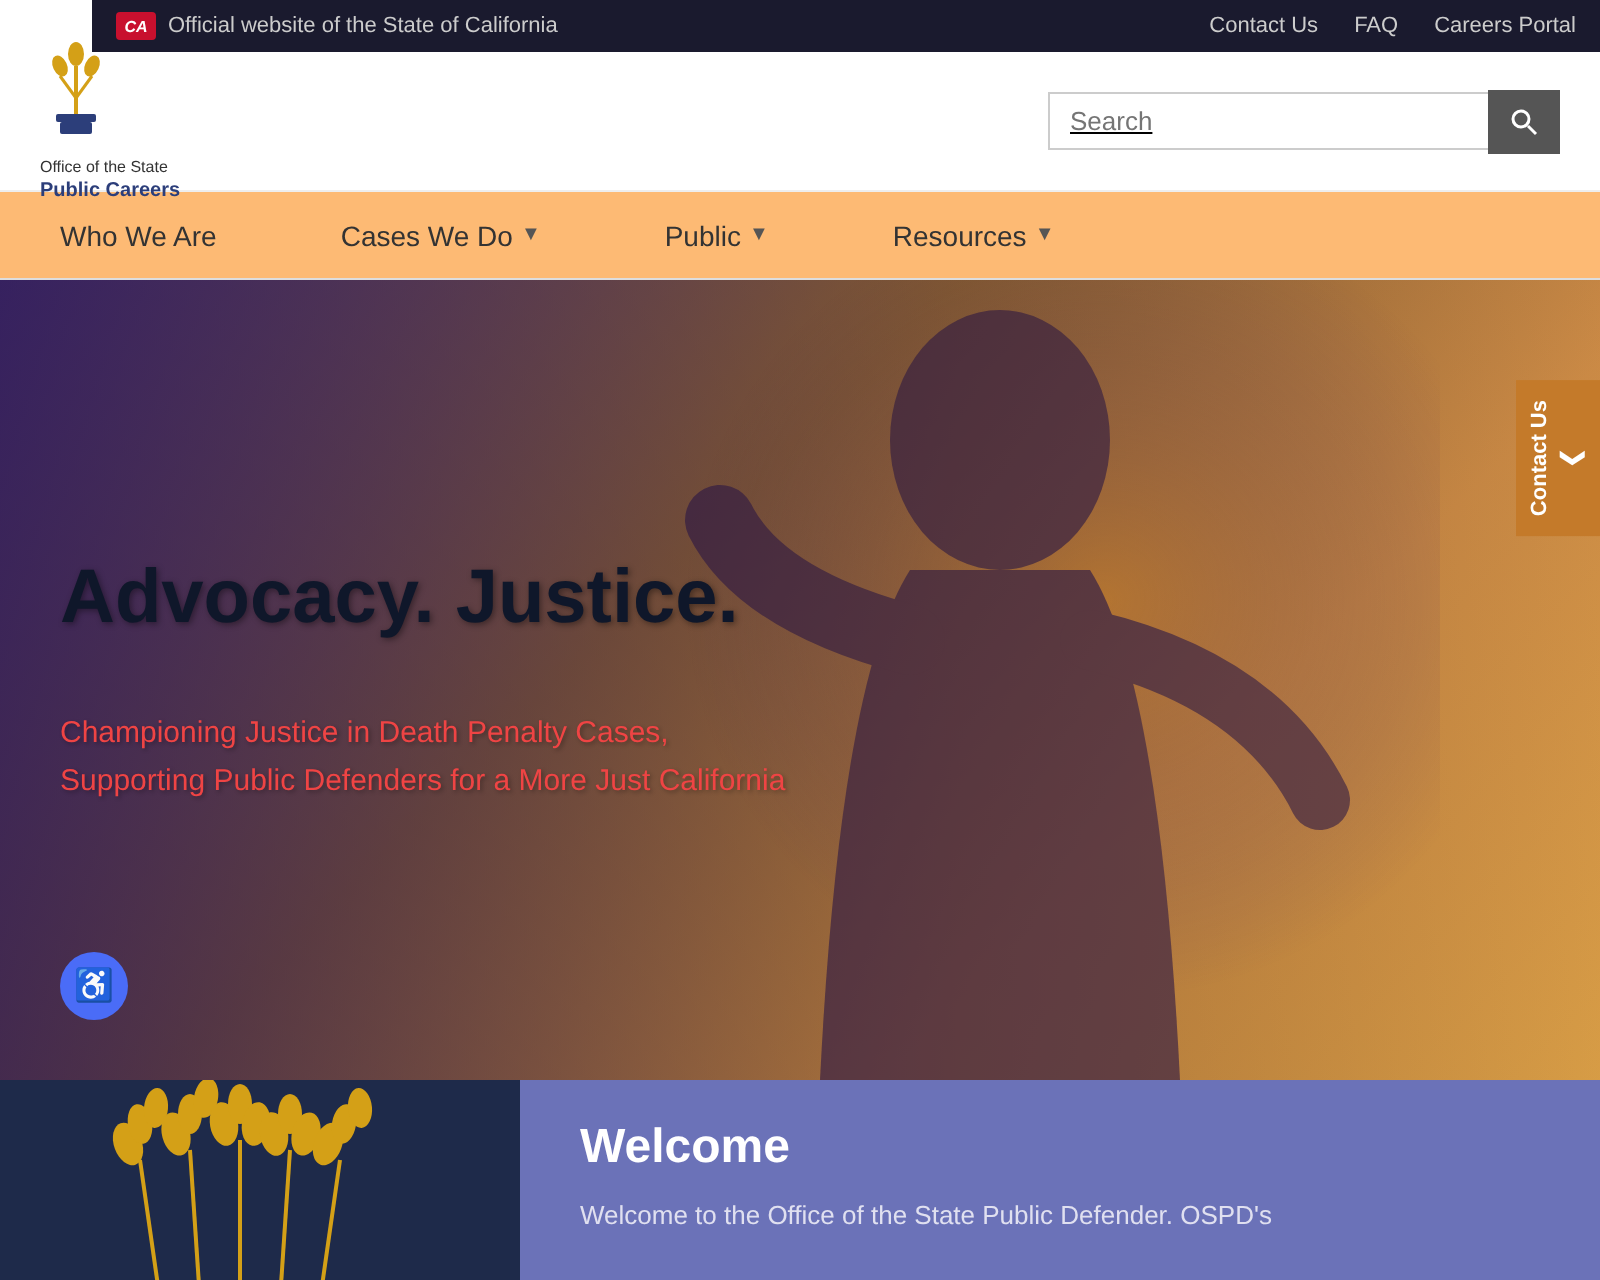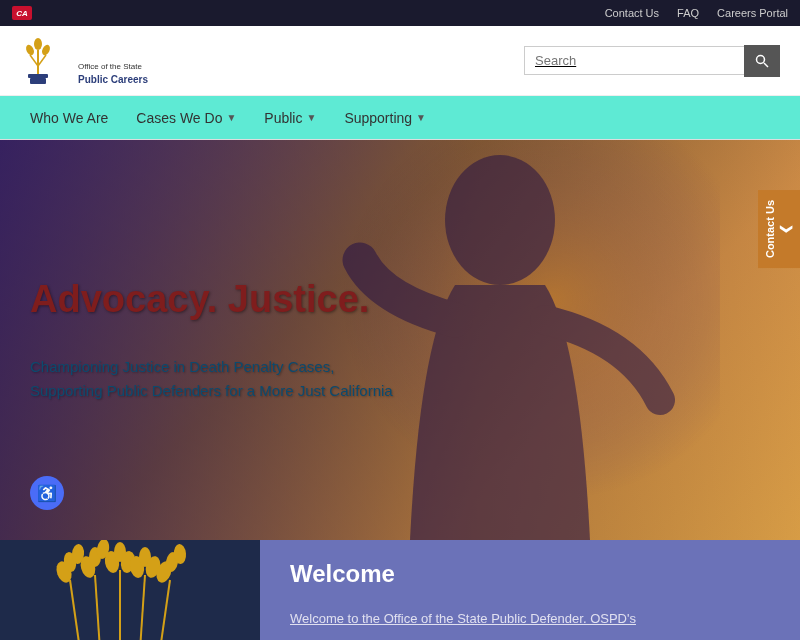--- a/index.html
+++ b/index.html
@@ -8,20 +8,21 @@
     
     #top-bar {
       background: #1a1a2e;
       color: #ccc;
       font-size: 11px;
       display: flex;
       align-items: center;
       justify-content: space-between;
       padding: 4px 12px;
       height: 26px;
+      margin-left: 46px;
     }
     #top-bar-left { display: flex; align-items: center; gap: 6px; }
     #top-bar-left .ca-logo {
       width: 20px; height: 14px;
       background: #c8102e;
       border-radius: 2px;
       display: inline-flex; align-items: center; justify-content: center;
       color: #fff; font-size: 8px; font-style: italic; font-weight: bold;
     }
     #top-bar-right { display: flex; gap: 18px; }
@@ -30,21 +31,21 @@
     
     #header {
       background: #fff;
       display: flex;
       align-items: center;
       justify-content: space-between;
       padding: 10px 20px;
       border-bottom: 1px solid #eee;
       height: 70px;
     }
-    #logo-area { display: flex; align-items: flex-end; gap: 22px; }
+    #logo-area { display: flex; align-items: flex-start; gap: 10px; flex-direction: column; }
     #logo-icon {
       width: 36px; height: 50px;
       display: flex; flex-direction: column; align-items: center; justify-content: center;
     }
     #logo-text { line-height: 1.3; }
     #logo-text .office { font-size: 8px; color: #333; font-weight: normal; }
     #logo-text .pub-def { font-size: 10px; font-weight: bold; color: #2c3e7a; }
 
     #search-area { display: flex; align-items: center; }
     #search-input {
@@ -62,26 +63,27 @@
       color: #fff;
       padding: 6px 10px;
       cursor: pointer;
       font-size: 14px;
       height: 32px;
       display: flex; align-items: center; justify-content: center;
     }
 
     
     #nav {
-      background: #5eead4;
+      background: #fdba74;
       border-bottom: 1px solid #ddd;
       display: flex;
       align-items: center;
       padding: 0 16px;
       height: 44px;
+      gap: 34px;
     }
     .nav-item {
       padding: 0 14px;
       height: 44px;
       display: flex; align-items: center;
       font-size: 14px;
       color: #333;
       cursor: pointer;
       white-space: nowrap;
       position: relative;
@@ -115,28 +117,28 @@
       position: absolute;
       top: 0; left: 0; right: 0; bottom: 0;
       display: flex;
       flex-direction: column;
       justify-content: center;
       padding: 40px 30px;
     }
     #hero-title {
       font-size: 38px;
       font-weight: bold;
-      color: #7f1d1d;
+      color: #0f172a;
       line-height: 1.2;
       margin-bottom: 32px;
       text-shadow: 1px 1px 3px rgba(0,0,0,0.4);
     }
     #hero-subtitle {
       font-size: 15px;
-      color: #0c4a6e;
+      color: #ef4444;
       max-width: 380px;
       line-height: 1.6;
       text-shadow: 1px 1px 2px rgba(0,0,0,0.3);
     }
 
     
     #accessibility-btn {
       position: absolute;
       bottom: 30px;
       left: 30px;
@@ -192,35 +194,35 @@
 
     #bottom-right {
       flex: 1;
       background: #6b72b8;
       padding: 20px 30px;
     }
     #welcome-title {
       font-size: 24px;
       font-weight: bold;
       color: #fff;
-      margin-bottom: 21px;
+      margin-bottom: 10px;
     }
     #welcome-text {
       font-size: 13px;
       color: #e0e0f0;
       line-height: 1.5;
-      text-decoration: underline;
     }
   </style>
 </head>
 <body>
 
 <div id="top-bar">
   <div id="top-bar-left">
     <span class="ca-logo">CA</span>
+    <span>Official website of the State of California</span>
   </div>
   <div id="top-bar-right">
     <a>Contact Us</a>
     <a>FAQ</a>
     <a>Careers Portal</a>
   </div>
 </div>
 
 <div id="header">
   <div id="logo-area">
@@ -259,21 +261,21 @@
   </div>
   <div class="nav-item">
     <span>Cases We Do</span>
     <span class="chevron">▼</span>
   </div>
   <div class="nav-item">
     <span>Public</span>
     <span class="chevron">▼</span>
   </div>
   <div class="nav-item">
-    <span>Supporting</span>
+    <span>Resources</span>
     <span class="chevron">▼</span>
   </div>
 </nav>
 
 <div id="hero">
   <div id="hero-bg"></div>
   <div id="hero-overlay"></div>
 
   <svg style="position:absolute;right:80px;top:0;width:420px;height:400px;opacity:0.6" viewBox="0 0 420 400">
     <defs>

